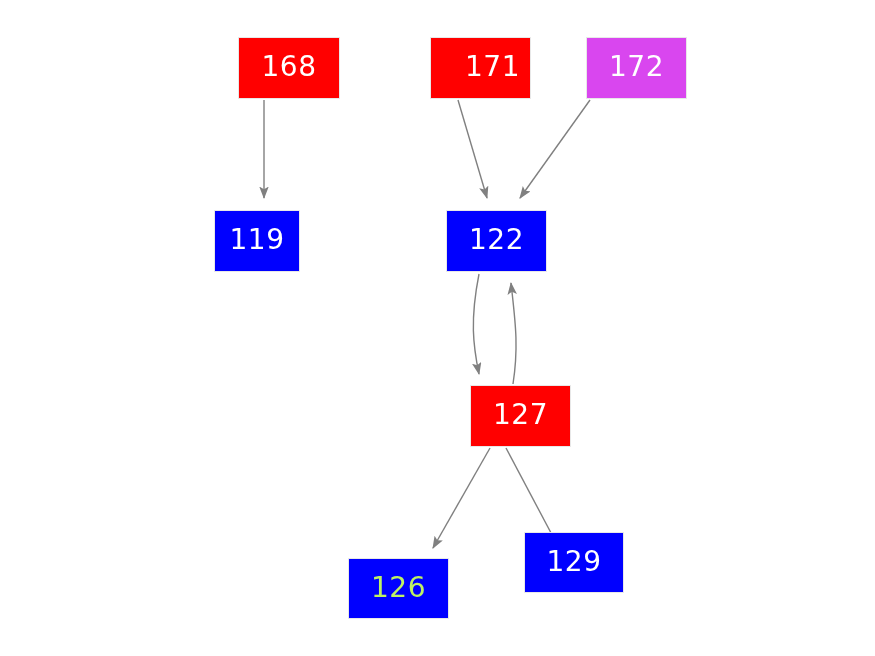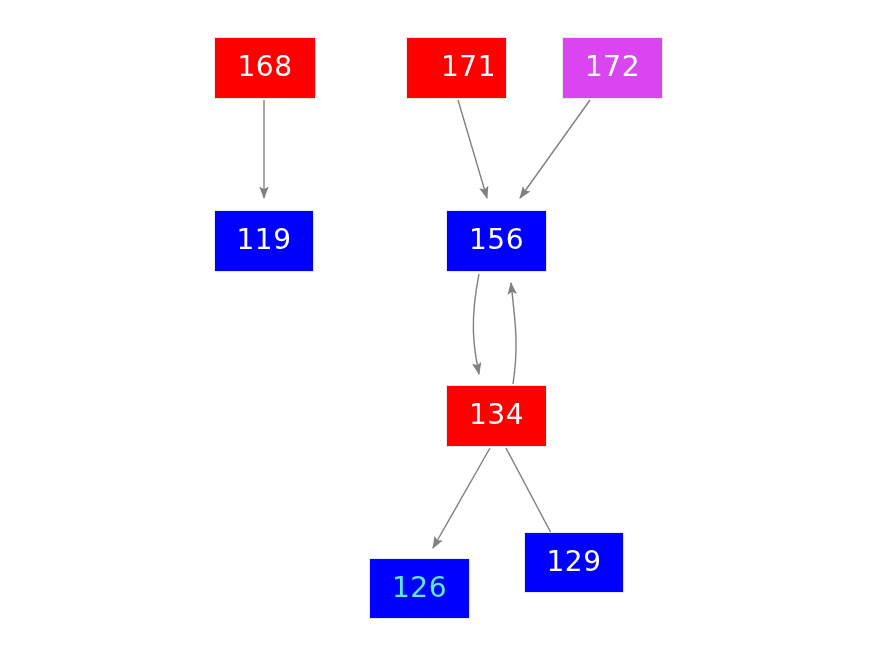--- a/index.html
+++ b/index.html
@@ -31,21 +31,21 @@
     align-items: center;
     justify-content: center;
     box-sizing: border-box;
     border: 1px solid #e8e8e8;
     color: #ffffff;
     font-size: 28px;
     line-height: 1;
     letter-spacing: 0.5px;
     user-select: none;
   }
-  .node.red  { background: #ff0000; }
+  .node.red  { background: #ff0000; margin-left: 24px; }
   .node.blue { background: #0000ff; }
   .node-label {
     display: block;
     transform: translateY(-1px);
   }
 </style>
 </head>
 <body>
 
 <div id="canvas" style="width: 875px; height: 656px; background: rgb(255, 255, 255);">
@@ -72,33 +72,33 @@
   </div>
 
   <div class="node red" style="left: 406px; top: 37px; width: 101px; height: 62px; background: rgb(255, 0, 0); color: rgb(255, 255, 255); border-color: rgb(232, 232, 232); padding-left: 24px;">
     <span class="node-label">171</span>
   </div>
 
   <div class="node red" style="left: 562px; top: 37px; width: 101px; height: 62px; background: #d946ef; color: rgb(255, 255, 255); border-color: rgb(232, 232, 232);">
     <span class="node-label">172</span>
   </div>
 
-  <div class="node blue" style="left: 214px; top: 210px; width: 100px; height: 62px; background: rgb(0, 0, 255); color: rgb(255, 255, 255); border-color: rgb(232, 232, 232);">
+  <div class="node blue" style="left: 214px; top: 210px; width: 86px; height: 62px; background: rgb(0, 0, 255); color: rgb(255, 255, 255); border-color: rgb(232, 232, 232);">
     <span class="node-label">119</span>
   </div>
 
   <div class="node blue" style="left: 446px; top: 210px; width: 101px; height: 62px; background: rgb(0, 0, 255); color: rgb(255, 255, 255); border-color: rgb(232, 232, 232);">
-    <span class="node-label">156</span>
+    <span class="node-label">122</span>
   </div>
 
   <div class="node red" style="left: 446px; top: 385px; width: 101px; height: 62px; background: rgb(255, 0, 0); color: rgb(255, 255, 255); border-color: rgb(232, 232, 232);">
-    <span class="node-label">134</span>
+    <span class="node-label">127</span>
   </div>
 
-  <div class="node blue" style="left: 369px; top: 558px; width: 101px; height: 61px; background: rgb(0, 0, 255); color: #5eead4; border-color: rgb(232, 232, 232);">
+  <div class="node blue" style="left: 348px; top: 558px; width: 101px; height: 61px; background: rgb(0, 0, 255); color: #bef264; border-color: rgb(232, 232, 232);">
     <span class="node-label">126</span>
   </div>
 
   <div class="node blue" style="left: 524px; top: 532px; width: 100px; height: 61px; background: rgb(0, 0, 255); color: rgb(255, 255, 255); border-color: rgb(232, 232, 232);">
     <span class="node-label">129</span>
   </div>
 
 </div>
 
 </body></html>

